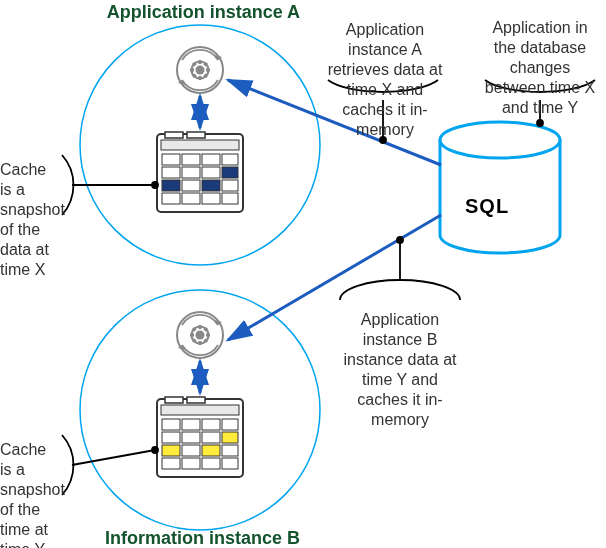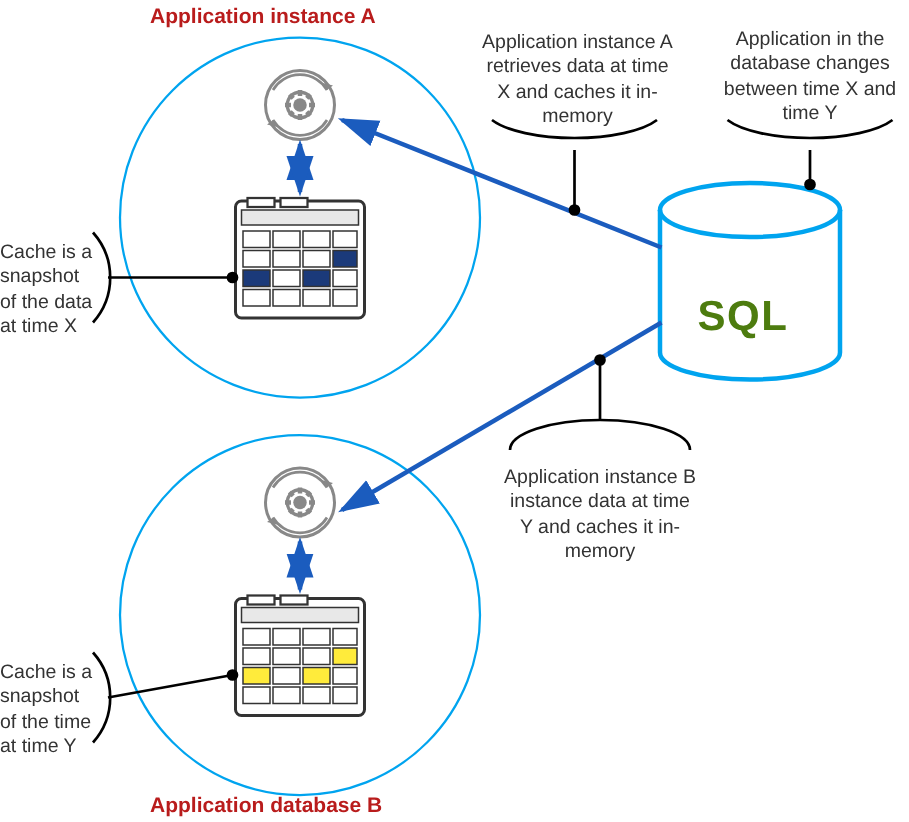--- a/index.html
+++ b/index.html
@@ -10,49 +10,49 @@
     font-family: "Segoe UI", Arial, sans-serif;
     font-size: 12px;
     color: #333;
     position: relative;
     background: #fff;
   }
   svg { display: block; }
   .title-a, .title-b {
     position: absolute;
     font-weight: bold;
-    color: #b91c1c;
-    font-size: 14px;
-    text-align: left;
+    color: #14532d;
+    font-size: 18px;
+    text-align: right;
   }
   .title-a { left: 100px; top: 2px; width: 200px; }
   .title-b { left: 100px; top: 528px; width: 200px; }
 
   .label {
     position: absolute;
-    font-size: 13px;
+    font-size: 16px;
     line-height: 1.25;
     text-align: center;
   }
   .label-right { text-align: left; }
   .sql-label {
     position: absolute;
     font-weight: bold;
-    font-size: 28px;
-    color: #4d7c0f;
+    font-size: 20px;
+    color: #000000;
     left: 465px;
     top: 195px;
     letter-spacing: 1px;
   }
 </style>
 </head>
 <body>
 
 <div class="title-a">Application instance A</div>
-<div class="title-b">Application database B</div>
+<div class="title-b">Information instance B</div>
 
 <div class="label label-right" style="left:0; top:160px; width:62px;">Cache is a snapshot of the data at time X</div>
 <div class="label label-right" style="left:0; top:440px; width:62px;">Cache is a snapshot of the time at time Y</div>
 <div class="label" style="left:320px; top:20px; width:130px;">Application instance A retrieves data at time X and caches it in-memory</div>
 <div class="label" style="left:335px; top:310px; width:130px;">Application instance B instance data at time Y and caches it in-memory</div>
 <div class="label" style="left:480px; top:18px; width:120px;">Application in the database changes between time X and time Y</div>
 <div class="sql-label">SQL</div>
 
 <svg width="606" height="548">
   <defs>

